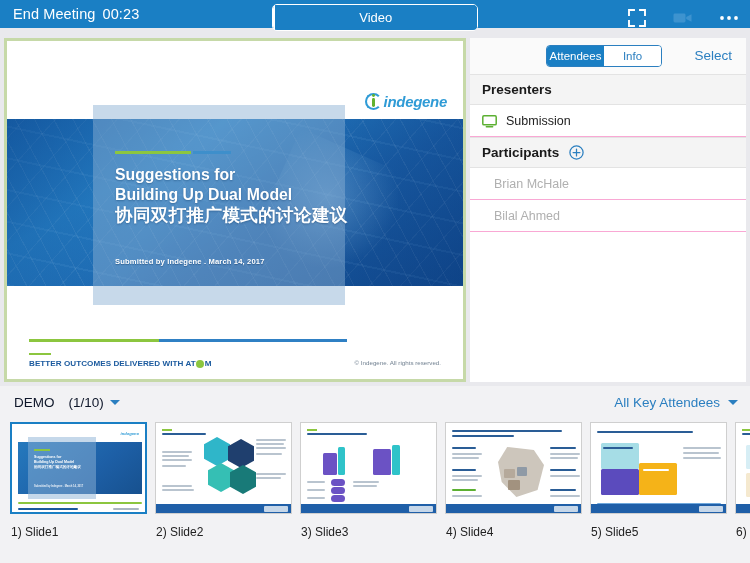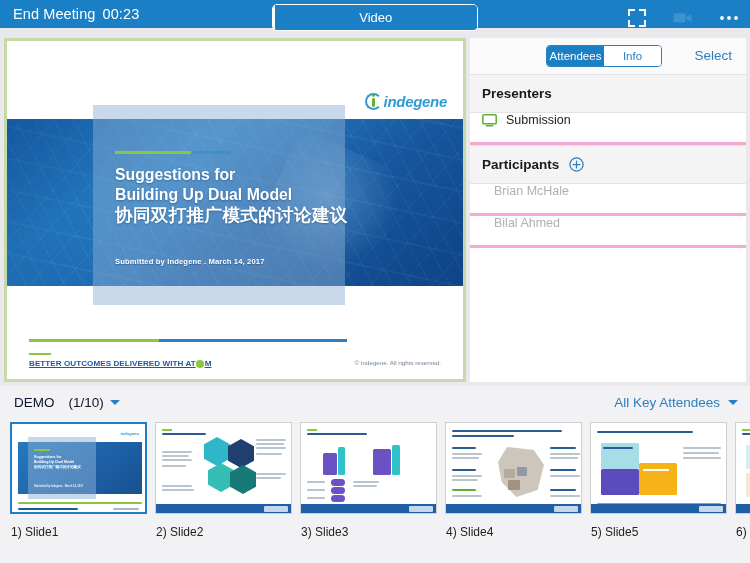--- a/index.html
+++ b/index.html
@@ -102,21 +102,21 @@
     text-shadow: 0 1px 1px rgba(0,40,80,.4);
   }
 
   
   .foot-rule-g { position: absolute; left: 22px; top: 298px; width: 130px; height: 2.6px; background: #8cc63f; }
   .foot-rule-b { position: absolute; left: 152px; top: 298px; width: 188px; height: 2.6px; background: #2f80c4; }
   .foot-tick  { position: absolute; left: 22px; top: 312px; width: 22px; height: 1.8px; background: #8cc63f; }
   .tagline {
     position: absolute; left: 22px; top: 318px;
     color: #1b5a9e; font-size: 8.1px; font-weight: bold; letter-spacing: .05px;
-    display: flex; align-items: center; text-decoration: underline;
+    display: flex; align-items: center;
   }
   .atom {
     display: inline-block; width: 8px; height: 8px; border-radius: 50%;
     background: #8cc63f; margin: 0 .5px; position: relative; top: .5px;
   }
   .copyright { position: absolute; right: 22px; top: 318px; color: #6f7f8f; font-size: 6.2px; }
 
   
   .panel {
     position: absolute; left: 470px; top: 38px; width: 276px; height: 344px;
@@ -129,30 +129,30 @@
   .seg2 {
     position: absolute; left: 76px; top: 7px; width: 116px; height: 22px;
     border: 1px solid #2b7fc0; border-radius: 4px; overflow: hidden; display: flex;
   }
   .seg2 > div { flex: 1; display: flex; align-items: center; justify-content: center; font-size: 11.5px; }
   .seg2 .on  { background: #1a7fc4; color: #ffffff; }
   .seg2 .off { background: #ffffff; color: #2b7fc0; }
   .select-btn { position: absolute; right: 14px; top: 10px; color: #2b7fc0; font-size: 13.5px; }
 
   .sect-head {
-    height: 39px; background: #f4f4f4; display: flex; align-items: center;
+    height: 31px; background: #f4f4f4; display: flex; align-items: center;
     padding-left: 12px; gap: 10px;
     border-top: 1px solid #e3e3e3; border-bottom: 1px solid #e3e3e3;
   }
   .sect-head .t { font-size: 13.5px; font-weight: bold; color: #1a1a1a; }
   .plus-icon { width: 15px; height: 15px; }
 
   .row {
-    height: 32px; display: flex; padding-left: 12px; gap: 9px;
-    border-bottom: 3px solid #f9a8d4; background: #ffffff;
+    height: 32px; display: flex; align-items: center; padding-left: 12px; gap: 9px;
+    border-bottom: 1px solid #f9a8d4; background: #ffffff;
   }
   .row .label { font-size: 12.5px; color: #222222; }
   .row.participant { padding-left: 24px; }
   .row.participant .label { color: #b0b0b0; }
   .monitor-icon { width: 15px; height: 13px; }
 
   
   .botbar {
     position: absolute; left: 0; top: 386px; width: 750px; height: 177px;
     background: #f2f2f4;

